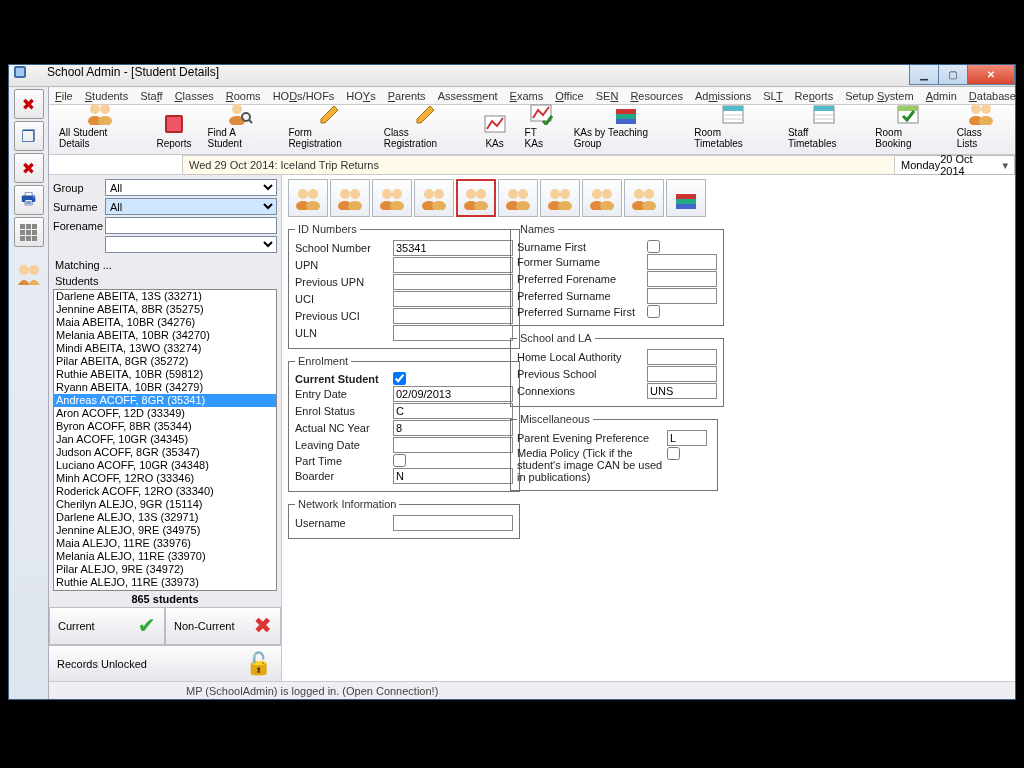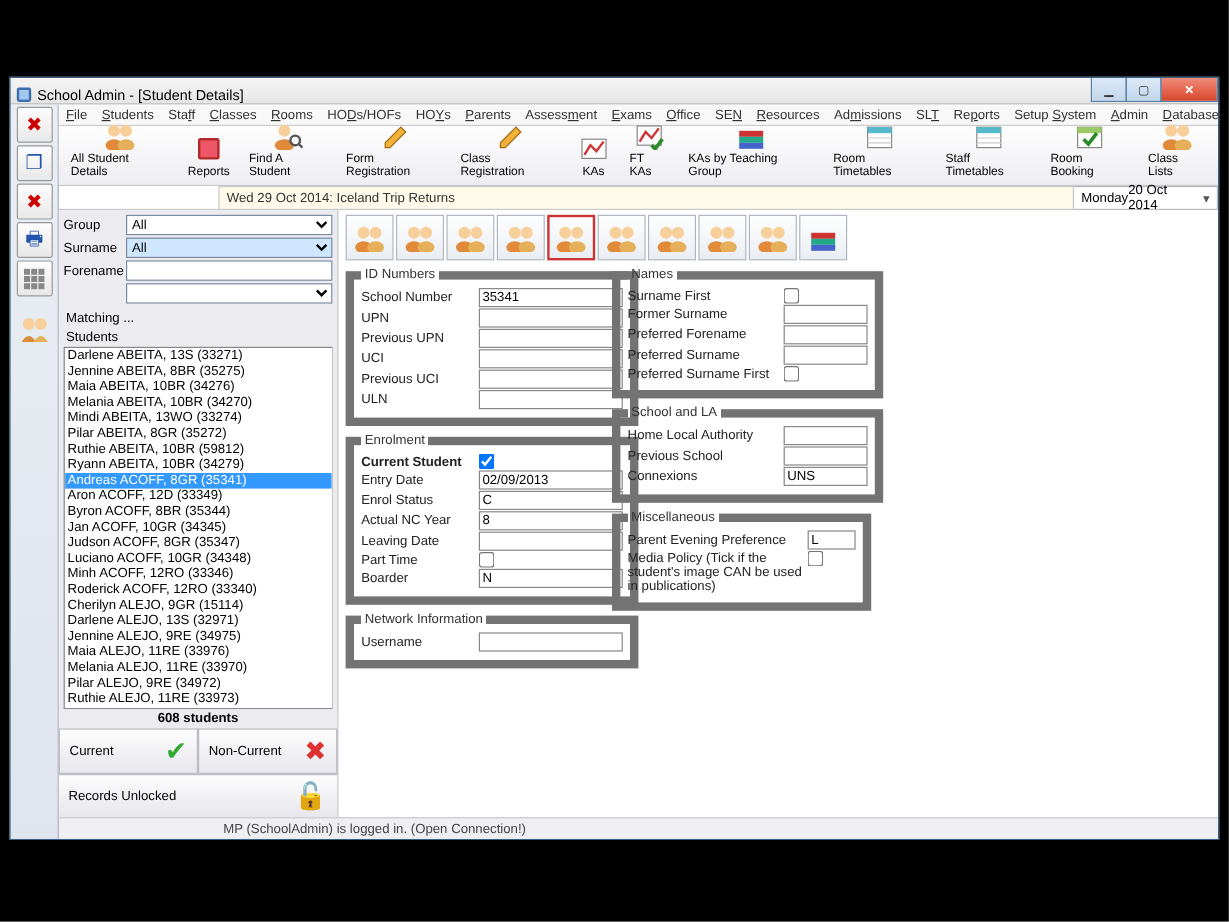--- a/index.html
+++ b/index.html
@@ -2,21 +2,21 @@
 <html><head>
 <meta charset="utf-8">
 <style>
   * { box-sizing: border-box; font-family: "Segoe UI", Tahoma, sans-serif; }
   body { margin:0; background:#000; width:1024px; height:768px; overflow:hidden; position:relative; }
 
   
   .outer { position:absolute; left:8px; top:64px; width:1008px; height:636px; background:#fff; border:1px solid #3a5f87; box-shadow:0 0 2px #000; display:flex; flex-direction:column; }
 
   
-  .titlebar { height:22px; background:linear-gradient(#f5f5f5,#e5e5e5); border-bottom:1px solid #bbb; display:flex; align-items:flex-end; font-size:12px; padding:0 4px; position:relative; }
+  .titlebar { height:22px; background:linear-gradient(#f5f5f5,#e5e5e5); border-bottom:1px solid #bbb; display:flex; align-items:flex-start; font-size:12px; padding:0 4px; position:relative;gap:16px; }
   .titlebar .appicon { width:14px; height:14px; margin-right:4px; display:inline-flex; }
   .titlebar .title { flex:1; }
   .winbtns { position:absolute; right:0; top:0; display:flex; }
   .winbtn { width:30px; height:20px; border:1px solid #5a7fa5; border-top:none; margin-left:-1px; display:flex; align-items:center; justify-content:center; font-size:10px; color:#333; background:linear-gradient(#dbe9f8,#c2d6ec); }
   .winbtn.close { background:linear-gradient(#f08b7a,#d9462b); color:#fff; width:48px; border-top-right-radius:0; }
   .winbtn.close::before{content:"✕"; font-weight:bold;}
   .winbtn.min::before{content:"▁";}
   .winbtn.max::before{content:"▢";}
 
   
@@ -73,21 +73,21 @@
   .lockrow { height:36px; border-top:1px solid #bcbcc4; background:linear-gradient(#fdfdfd,#e6e6ec); display:flex; align-items:center; justify-content:space-between; padding:0 8px; font-size:11px; }
 
   
   .detail { flex:1; padding:4px 6px 2px 6px; overflow:auto; font-size:11px; color:#222; }
   
   .dicons { display:flex; gap:2px; margin-bottom:6px; }
   .dicon { width:40px; height:38px; border:1px solid #aeb6c0; background:linear-gradient(#fefefe,#e9edf3); display:flex; align-items:center; justify-content:center; font-size:24px; cursor:pointer; }
   .dicon.sel { border:2px solid #c33; }
 
   
-  fieldset{ border:7px solid #737373; margin:0 0 6px 0; padding:4px 6px 6px 6px; }
+  fieldset{ border:1px solid #737373; margin:0 0 6px 0; padding:4px 6px 6px 6px; }
   legend{ font-size:11px; padding:0 3px; color:#333; }
   .fld { display:flex; align-items:center; margin:1px 0; }
   .fld label{ width:98px; }
   .fld input[type=text]{ flex:1; max-width:120px; height:16px; border:1px solid #888; font-size:11px; padding:0 2px; background:#fff; }
   .fld input[type=checkbox]{ margin:0; }
   .fld label.w130{ width:130px; }
   .fld label.w150{ width:150px; }
   .cols { display:flex; gap:14px; align-items:flex-start; }
   .col { width:208px; }
 
@@ -353,21 +353,21 @@
               <div>Roderick  ACOFF, 12RO (33340)</div>
               <div>Cherilyn  ALEJO, 9GR (15114)</div>
               <div>Darlene  ALEJO, 13S (32971)</div>
               <div>Jennine  ALEJO, 9RE (34975)</div>
               <div>Maia  ALEJO, 11RE (33976)</div>
               <div>Melania  ALEJO, 11RE (33970)</div>
               <div>Pilar  ALEJO, 9RE (34972)</div>
               <div>Ruthie  ALEJO, 11RE (33973)</div>
               <div>Ryann  ALEJO, 11BR (33979)</div>
             </div>
-          <div class="countbar">608 students</div>
+          <div class="countbar">865 students</div>
           <div class="btnrow">
             <div class="bigbtn">
               <span>Current</span>
               <span class="ic" style="color:#3a3">✔</span>
             </div>
             <div class="bigbtn">
               <span>Non-Current</span>
               <span class="ic" style="color:#d33">✖</span>
             </div>
           </div>

